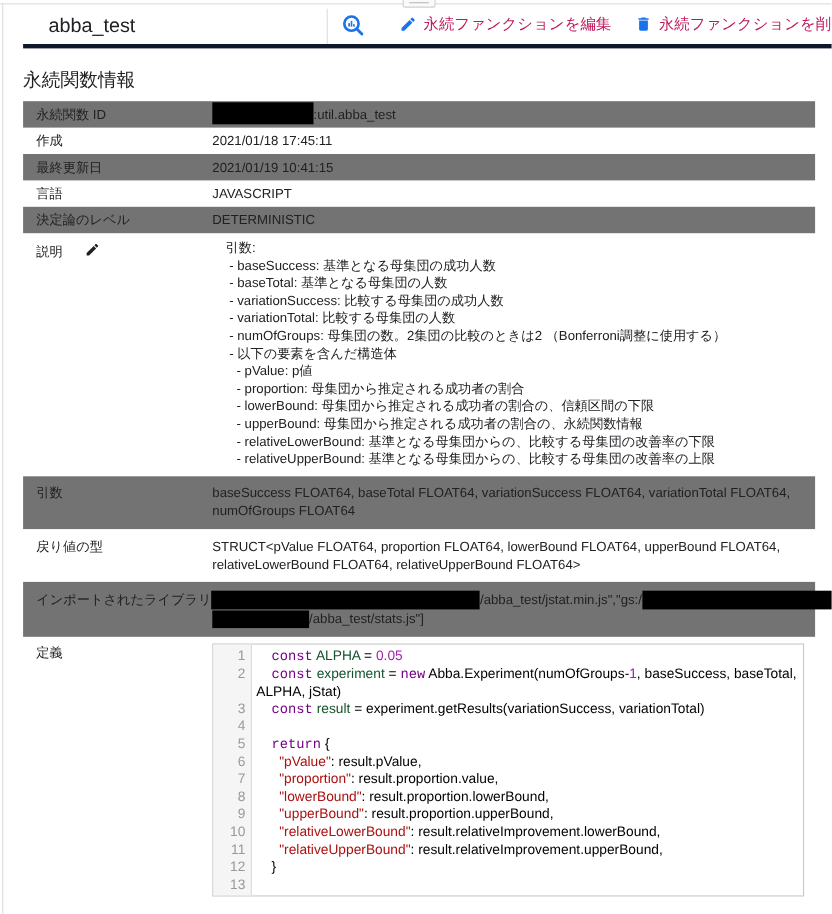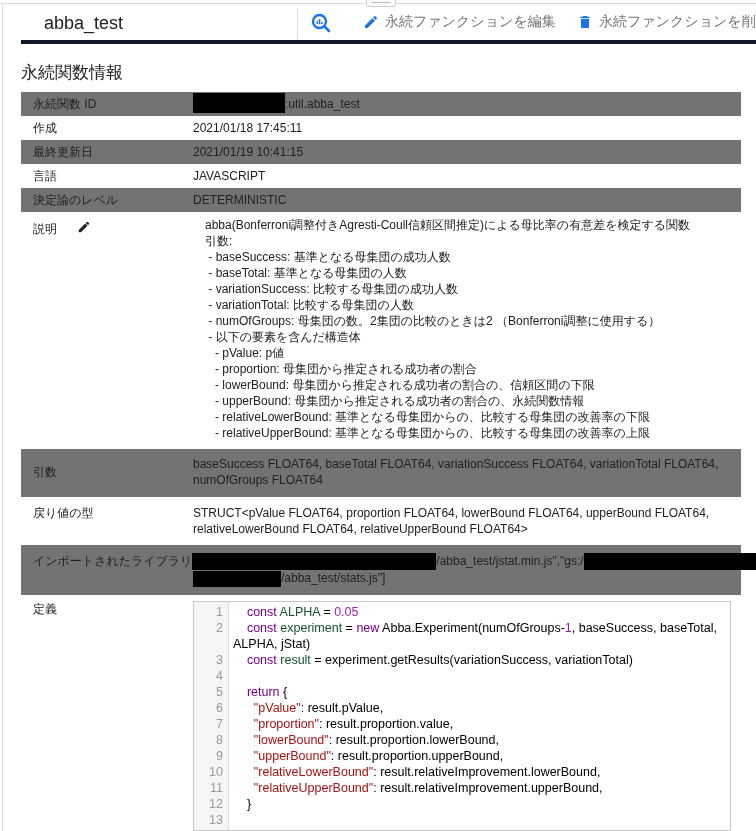--- a/index.html
+++ b/index.html
@@ -9,21 +9,21 @@
   .frame { position: absolute; left: 0; top: 0; width: 756px; height: 831px; }
   .left-border { position: absolute; left: 2px; top: 3px; width: 1px; height: 828px; background: #dadce0; }
   .top-border { position: absolute; left: 0; top: 3px; width: 756px; height: 1px; background: #dadce0; }
 
   .drag-handle { position: absolute; left: 366px; top: -2px; width: 30px; height: 9px; border: 1px solid #cfcfcf; border-radius: 2px; background: #fafafa; }
   .drag-handle::after { content: ""; position: absolute; left: 5px; right: 5px; top: 3px; height: 1px; background: #b8b8b8; }
 
   .toolbar { position: absolute; left: 21px; top: 4px; width: 753px; height: 40px; border-bottom: 4px solid #0f172a; display: flex; align-items: center; }
   .toolbar-title { position: absolute; left: 23px; top: 9px; font-size: 18px; color: #202124; }
   .toolbar-sep { position: absolute; left: 276px; top: 4px; width: 1px; height: 32px; background: #dadce0; }
-  .tb-btn { position: absolute; top: 9px; display: flex; align-items: center; color: #737373; font-size: 14px; cursor: pointer; white-space: nowrap; }
+  .tb-btn { position: absolute; top: 9px; display: flex; align-items: center; color: #be185d; font-size: 14px; cursor: pointer; white-space: nowrap; }
   .tb-btn svg { display: block; }
   .btn-explore { left: 289px; top: 8px; }
   .btn-edit { left: 342px; }
   .btn-edit .lbl, .btn-delete .lbl { margin-left: 6px; }
   .btn-delete { left: 556px; }
 
   .section-title { position: absolute; left: 21px; top: 61px; font-size: 17px; color: #202124; }
 
   .table { position: absolute; left: 21px; top: 92px; width: 720px; }
   .row { display: flex; font-size: 12px; line-height: 16px; }
@@ -48,21 +48,21 @@
   .r-def .label { padding-top: 4px; }
 
   .editor { position: relative; width: 538px; border: 1px solid #c8c8c8; background: #fff; font-family: "Liberation Sans", "DejaVu Sans", sans-serif; font-size: 12.5px; line-height: 16px; }
   .editor-inner { display: flex; }
   .gutter { width: 35px; background: #f5f5f5; border-right: 1px solid #dcdcdc; color: #999; text-align: right; padding: 2px 5px 2px 0; flex-shrink: 0; }
   .gutter div { height: 16px; }
   .gutter .wrap { height: 32px; }
   .code { flex: 1; padding: 2px 4px 2px 4px; color: #000; }
   .code .ln { height: 16px; white-space: pre; }
   .code .ln.wrap { height: 32px; white-space: normal; }
-  .kw { color: #770088; }
+  .kw { color: #770088; font-family: Liberation Mono, monospace; }
   .def { color: #14532d; }
   .num { color: #a21caf; }
   .str { color: #aa1111; }
 </style>
 </head>
 <body>
 
 <div class="frame">
   <div class="top-border"></div>
   <div class="left-border"></div>
@@ -137,38 +137,37 @@
     <div class="row r-desc">
       <div class="label">
         <span>説明</span>
         <span class="edit-desc-icon">
           <svg width="14" height="14" viewBox="0 0 24 24">
               <path fill="#202124" d="M3 17.25V21h3.75L17.81 9.94l-3.75-3.75L3 17.25zM20.71 7.04a1 1 0 0 0 0-1.41l-2.34-2.34a1 1 0 0 0-1.41 0l-1.83 1.83 3.75 3.75 1.83-1.83z"></path>
             </svg>
         </span>
       </div>
       <div class="value">
-        <div class="desc-line">abba(Bonferroni調整付きAgresti-Coull信頼区間推定)による母比率の有意差を検定する関数</div>
         <div class="desc-line">引数:</div>
         <div class="desc-line"> - baseSuccess: 基準となる母集団の成功人数</div>
         <div class="desc-line"> - baseTotal: 基準となる母集団の人数</div>
         <div class="desc-line"> - variationSuccess: 比較する母集団の成功人数</div>
         <div class="desc-line"> - variationTotal: 比較する母集団の人数</div>
         <div class="desc-line"> - numOfGroups: 母集団の数。2集団の比較のときは2 （Bonferroni調整に使用する）</div>
         <div class="desc-line"> - 以下の要素を含んだ構造体</div>
         <div class="desc-line">   - pValue: p値</div>
         <div class="desc-line">   - proportion: 母集団から推定される成功者の割合</div>
         <div class="desc-line">   - lowerBound: 母集団から推定される成功者の割合の、信頼区間の下限</div>
         <div class="desc-line">   - upperBound: 母集団から推定される成功者の割合の、永続関数情報</div>
         <div class="desc-line">   - relativeLowerBound: 基準となる母集団からの、比較する母集団の改善率の下限</div>
         <div class="desc-line">   - relativeUpperBound: 基準となる母集団からの、比較する母集団の改善率の上限</div>
       </div>
     </div>
 
-    <div class="row alt" style="padding:3px 0 5px;align-items:center;">
+    <div class="row alt" style="padding:3px 0 5px;">
       <div class="label">引数</div>
       <div class="value">baseSuccess FLOAT64, baseTotal FLOAT64, variationSuccess FLOAT64, variationTotal FLOAT64, numOfGroups FLOAT64</div>
     </div>
 
     <div class="row" style="padding:4px 0 4px;">
       <div class="label">戻り値の型</div>
       <div class="value">STRUCT&lt;pValue FLOAT64, proportion FLOAT64, lowerBound FLOAT64, upperBound FLOAT64, relativeLowerBound FLOAT64, relativeUpperBound FLOAT64&gt;</div>
     </div>
 
     <div class="row alt r-lib" style="padding:4px 0 4px;">

